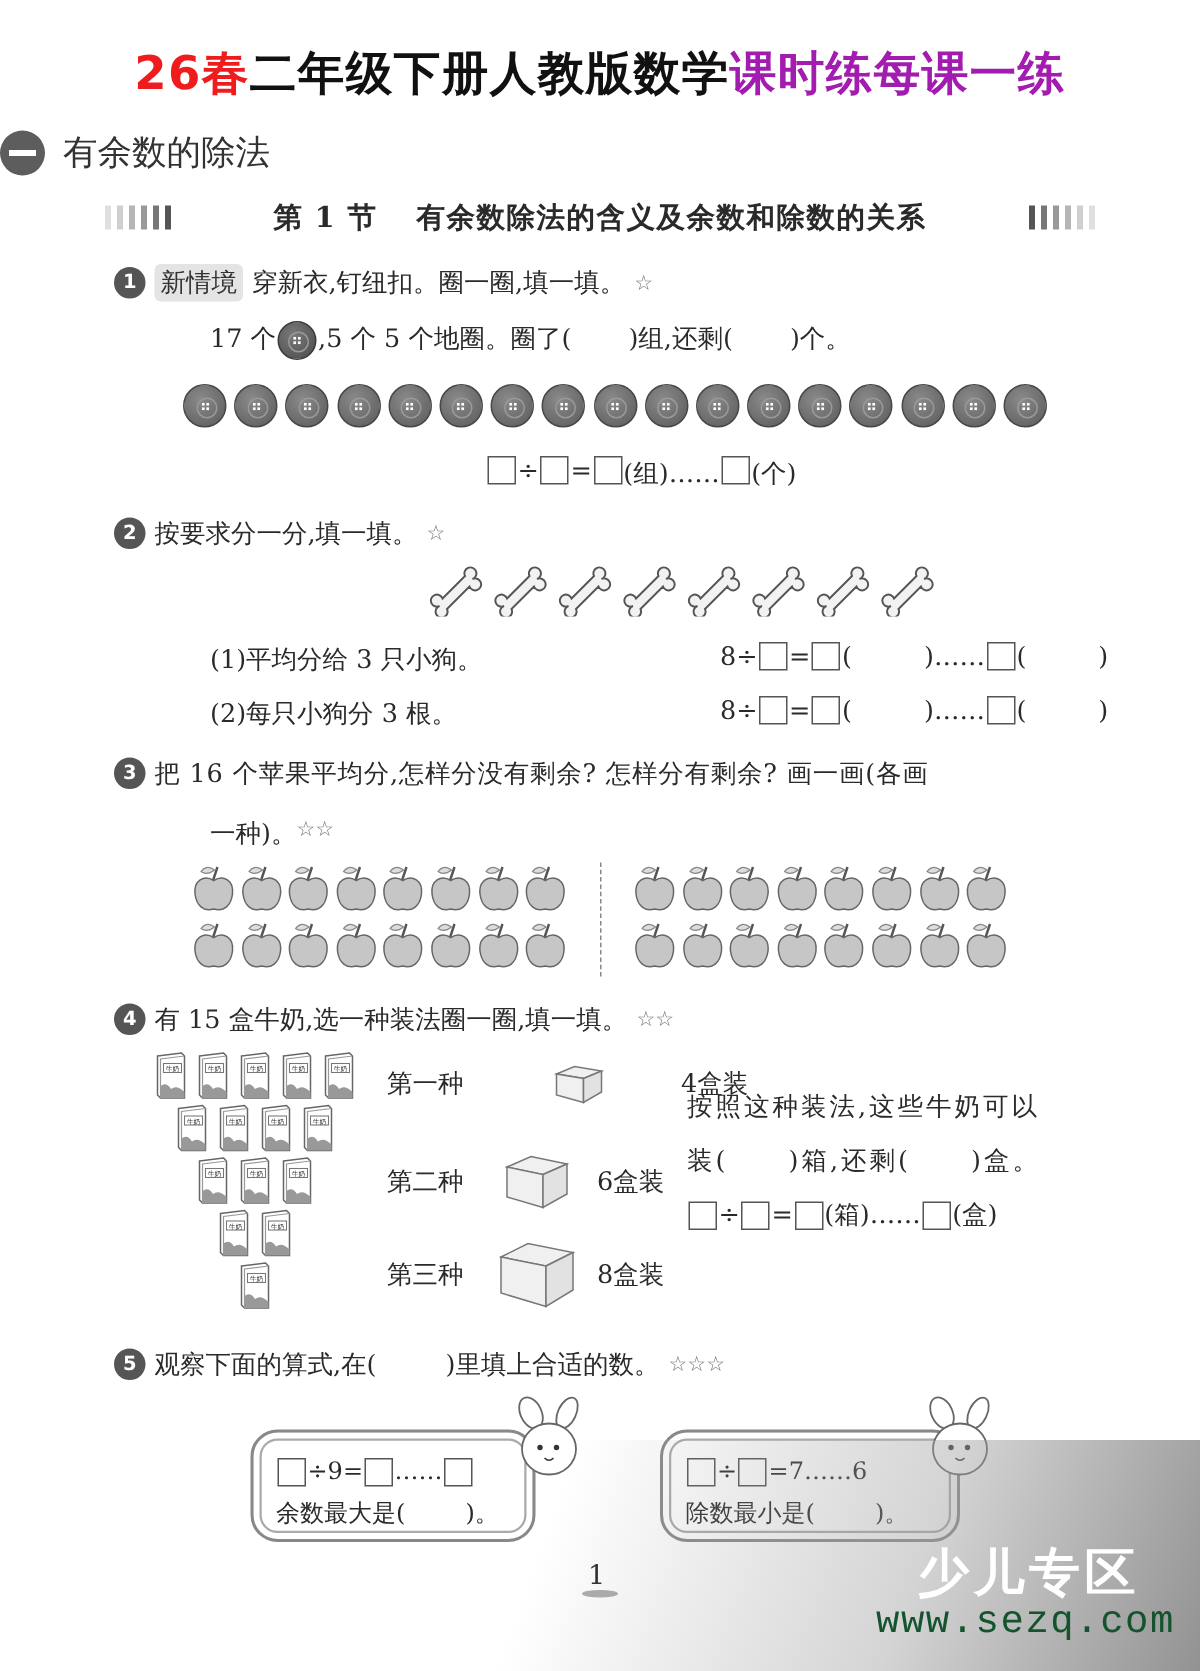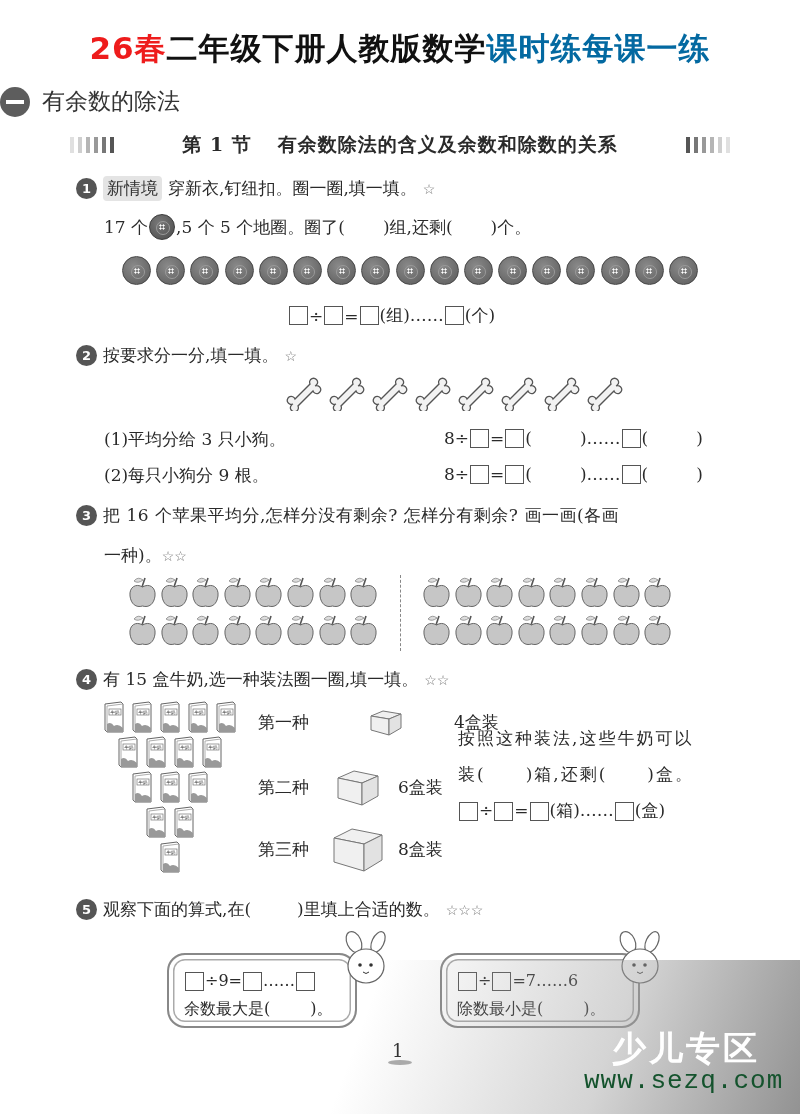--- a/index.html
+++ b/index.html
@@ -2,38 +2,38 @@
 <html><head>
 <meta charset="utf-8">
 <style>
   * { box-sizing: border-box; margin: 0; padding: 0; }
   html, body { width: 800px; height: 1114px; background: #ffffff; overflow: hidden; }
   body { position: relative; font-family: "DejaVu Serif", "Liberation Serif", serif; color: #222; }
 
   .page-title { position: absolute; top: 28px; left: 0; width: 800px; text-align: center; font-family: "DejaVu Sans", sans-serif; font-weight: bold; font-size: 31px; letter-spacing: 1px; white-space: nowrap; }
   .page-title .red { color: #ee1c1c; }
   .page-title .black { color: #111; }
-  .page-title .blue { color: #0369a1; }
+  .page-title .blue { color: #a21caf; }
 
   .unit-title { position: absolute; top: 86px; left: 0; width: 788px; display: flex; justify-content: flex-start; align-items: center; gap: 12px; }
   .unit-badge { width: 30px; height: 30px; border-radius: 50%; background: #5d5d5d; position: relative; }
   .unit-badge::after { content: ""; position: absolute; left: 6px; right: 6px; top: 13px; height: 4px; background: #fff; }
   .unit-label { font-family: "DejaVu Sans", sans-serif; font-size: 23px; color: #333; }
 
   .section-header { position: absolute; top: 132px; left: 70px; width: 660px; display: flex; align-items: center; justify-content: space-between; }
   .bars { display: flex; gap: 4px; }
   .bars span { width: 4px; height: 16px; display: block; }
   .section-text { font-weight: bold; font-size: 19px; color: #2a2a2a; letter-spacing: 1px; display: flex; gap: 26px; }
 
   .q { position: absolute; left: 76px; font-size: 17px; display: flex; align-items: center; gap: 6px; color: #2a2a2a; }
   .qnum { width: 21px; height: 21px; border-radius: 50%; background: #555; color: #fff; font-family: "DejaVu Sans", sans-serif; font-weight: bold; font-size: 13px; display: flex; align-items: center; justify-content: center; flex-shrink: 0; }
   .tag { background: #e4e4e4; border-radius: 4px; padding: 1px 4px; color: #333; }
   .star { color: #777; font-size: 14px; }
 
-  .line { position: absolute; font-size: 17px; color: #2a2a2a; white-space: nowrap; display: flex; align-items: center; }
+  .line { position: absolute; font-size: 17px; color: #2a2a2a; white-space: nowrap; display: flex; align-items: flex-start; margin-left: 36px; }
   .box { display: inline-block; width: 19px; height: 19px; border: 1.4px solid #555; vertical-align: middle; margin: 0 1px; }
   .gap { display: inline-block; }
 
   .btn-inline { display: inline-block; width: 26px; height: 26px; border-radius: 50%; background: radial-gradient(circle at 40% 35%, #7a7a7a, #4a4a4a); border: 1.5px solid #3a3a3a; position: relative; vertical-align: middle; margin: 0 1px; }
   .button-row { position: absolute; top: 256px; left: 122px; display: flex; gap: 5.2px; }
   .button { width: 29px; height: 29px; border-radius: 50%; background: radial-gradient(circle at 40% 35%, #8a8a8a, #5a5a5a); border: 1.5px solid #474747; position: relative; }
   .button::before, .btn-inline::before { content: ""; position: absolute; left: 50%; top: 50%; width: 12px; height: 12px; margin: -6px 0 0 -6px; border-radius: 50%; border: 1px solid #9a9a9a; }
   .holes { position: absolute; left: 50%; top: 50%; width: 6px; height: 6px; margin: -3px 0 0 -3px; background:
     radial-gradient(circle, #fff 0.9px, transparent 1.2px) 0 0 / 3px 3px; }
 
@@ -228,21 +228,21 @@
     </svg>
 </div>
 
 <div class="line" style="top:428px; left:104px;">
   <span>(1)平均分给 3 只小狗。</span>
 </div>
 <div class="line" style="top:428px; left:444px;">
   <span>8÷</span><span class="box"></span>=<span class="box"></span>(<span class="gap" style="width:48px"></span>)……<span class="box"></span>(<span class="gap" style="width:48px"></span>)
 </div>
 <div class="line" style="top:464px; left:104px;">
-  <span>(2)每只小狗分 9 根。</span>
+  <span>(2)每只小狗分 3 根。</span>
 </div>
 <div class="line" style="top:464px; left:444px;">
   <span>8÷</span><span class="box"></span>=<span class="box"></span>(<span class="gap" style="width:48px"></span>)……<span class="box"></span>(<span class="gap" style="width:48px"></span>)
 </div>
 
 <div class="q" style="top:504px;">
   <span class="qnum">3</span>
   <span style="letter-spacing:0.5px">把 16 个苹果平均分,怎样分没有剩余? 怎样分有剩余? 画一画(各画</span>
 </div>
 <div class="line" style="top:544px; left:104px;">

